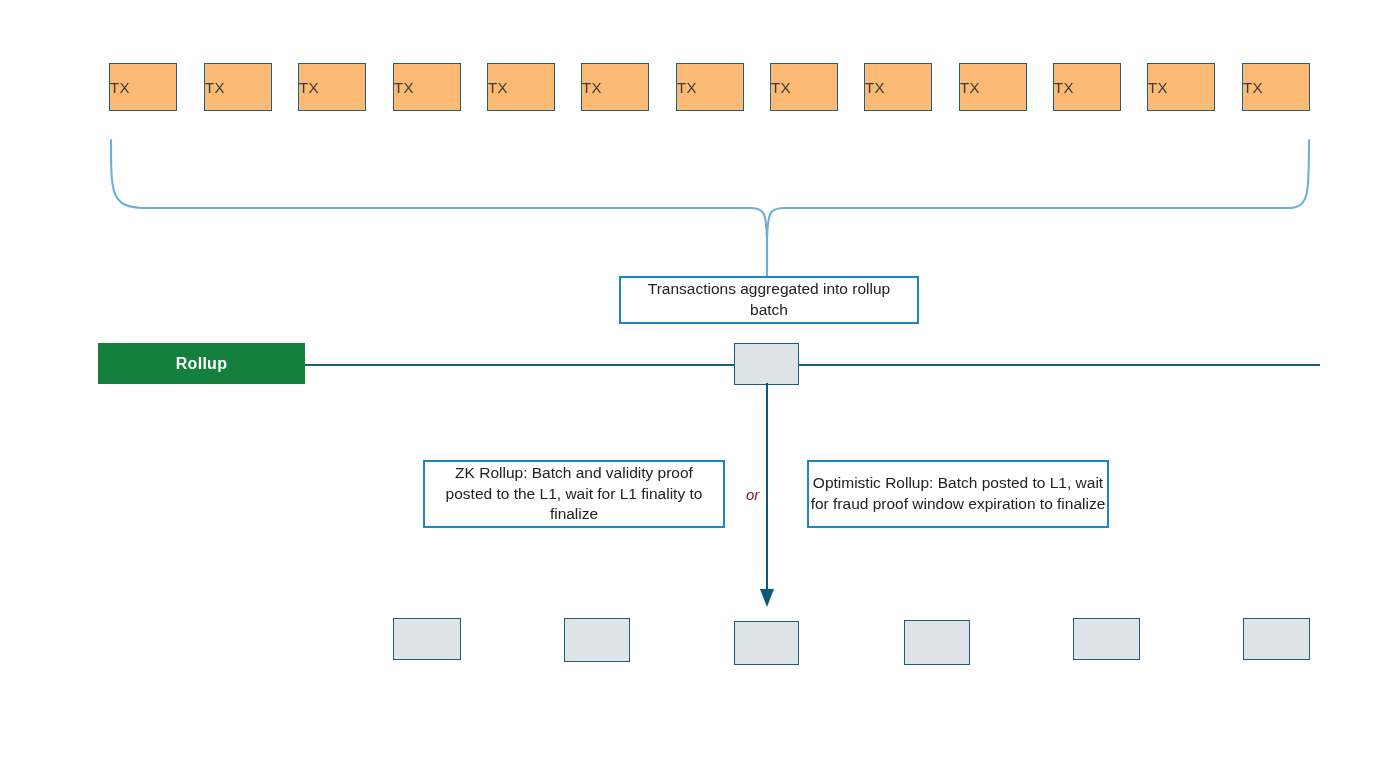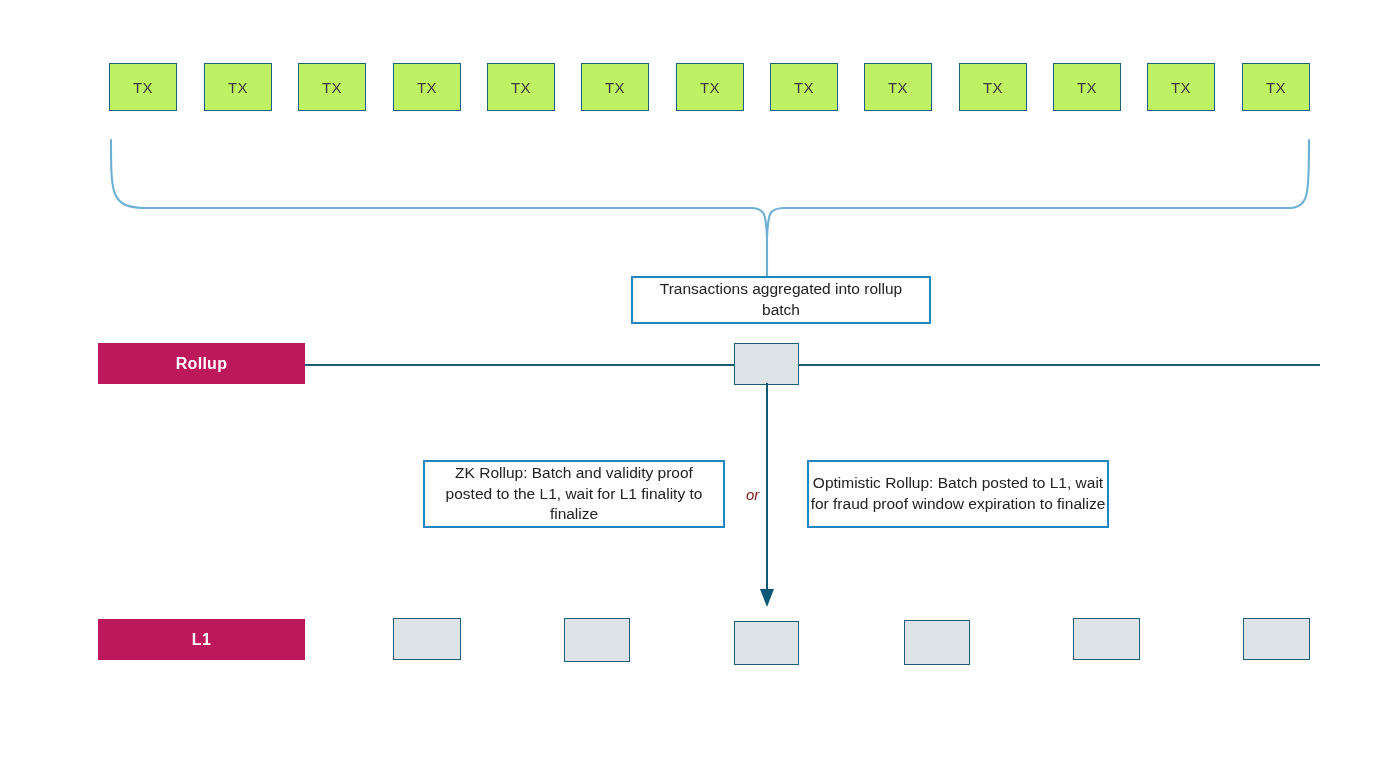--- a/index.html
+++ b/index.html
@@ -18,26 +18,25 @@
     background: #ffffff;
     overflow: hidden;
   }
 
   
   .tx-box {
     position: absolute;
     top: 63px;
     width: 68px;
     height: 48px;
-    background: #bef264;
+    background: #fdba74;
     border: 1.6px solid #1a6184;
     box-sizing: border-box;
     display: flex;
     align-items: center;
-    justify-content: center;
     font-size: 15px;
     color: #3b3b3b;
     letter-spacing: 0.3px;
   }
 
   
   .brace-svg {
     position: absolute;
     left: 105px;
     top: 138px;
@@ -60,21 +59,20 @@
     line-height: 1.35;
     font-weight: 400;
   }
   .callout-agg {
     left: 619px;
     top: 276px;
     width: 300px;
     height: 48px;
     font-size: 15.5px;
     padding: 0 6px;
-    margin-left: 12px;
   }
   .callout-zk {
     left: 423px;
     top: 460px;
     width: 302px;
     height: 68px;
     font-size: 15.5px;
     padding: 0 20px;
   }
   .callout-opt {
@@ -85,21 +83,21 @@
     font-size: 15.5px;
     padding: 0 0;
   }
 
   
   .lane-label {
     position: absolute;
     left: 98px;
     width: 207px;
     height: 41px;
-    background: #be185d;
+    background: #15803d;
     color: #ffffff;
     font-weight: bold;
     font-size: 16px;
     display: flex;
     align-items: center;
     justify-content: center;
     letter-spacing: 0.3px;
     box-sizing: border-box;
   }
   .lane-label.rollup { top: 343px; }
@@ -225,23 +223,20 @@
     <span>or</span>
   </div>
 
   <div class="callout callout-zk">
     <span>ZK Rollup: Batch and validity proof posted to the L1, wait for L1 finality to finalize</span>
   </div>
   <div class="callout callout-opt">
     <span>Optimistic Rollup: Batch posted to L1, wait for fraud proof window expiration to finalize</span>
   </div>
 
-  <div class="lane-label l1">
-    <span>L1</span>
-  </div>
   <div>
     <div class="blk" style="left:393px;top:618px;width:68px;height:42px"></div>
     <div class="blk" style="left:564px;top:618px;width:66px;height:44px"></div>
     <div class="blk" style="left:734px;top:621px;width:65px;height:44px"></div>
     <div class="blk" style="left:904px;top:620px;width:66px;height:45px"></div>
     <div class="blk" style="left:1073px;top:618px;width:67px;height:42px"></div>
     <div class="blk" style="left:1243px;top:618px;width:67px;height:42px"></div>
   </div>
 
 </div>

